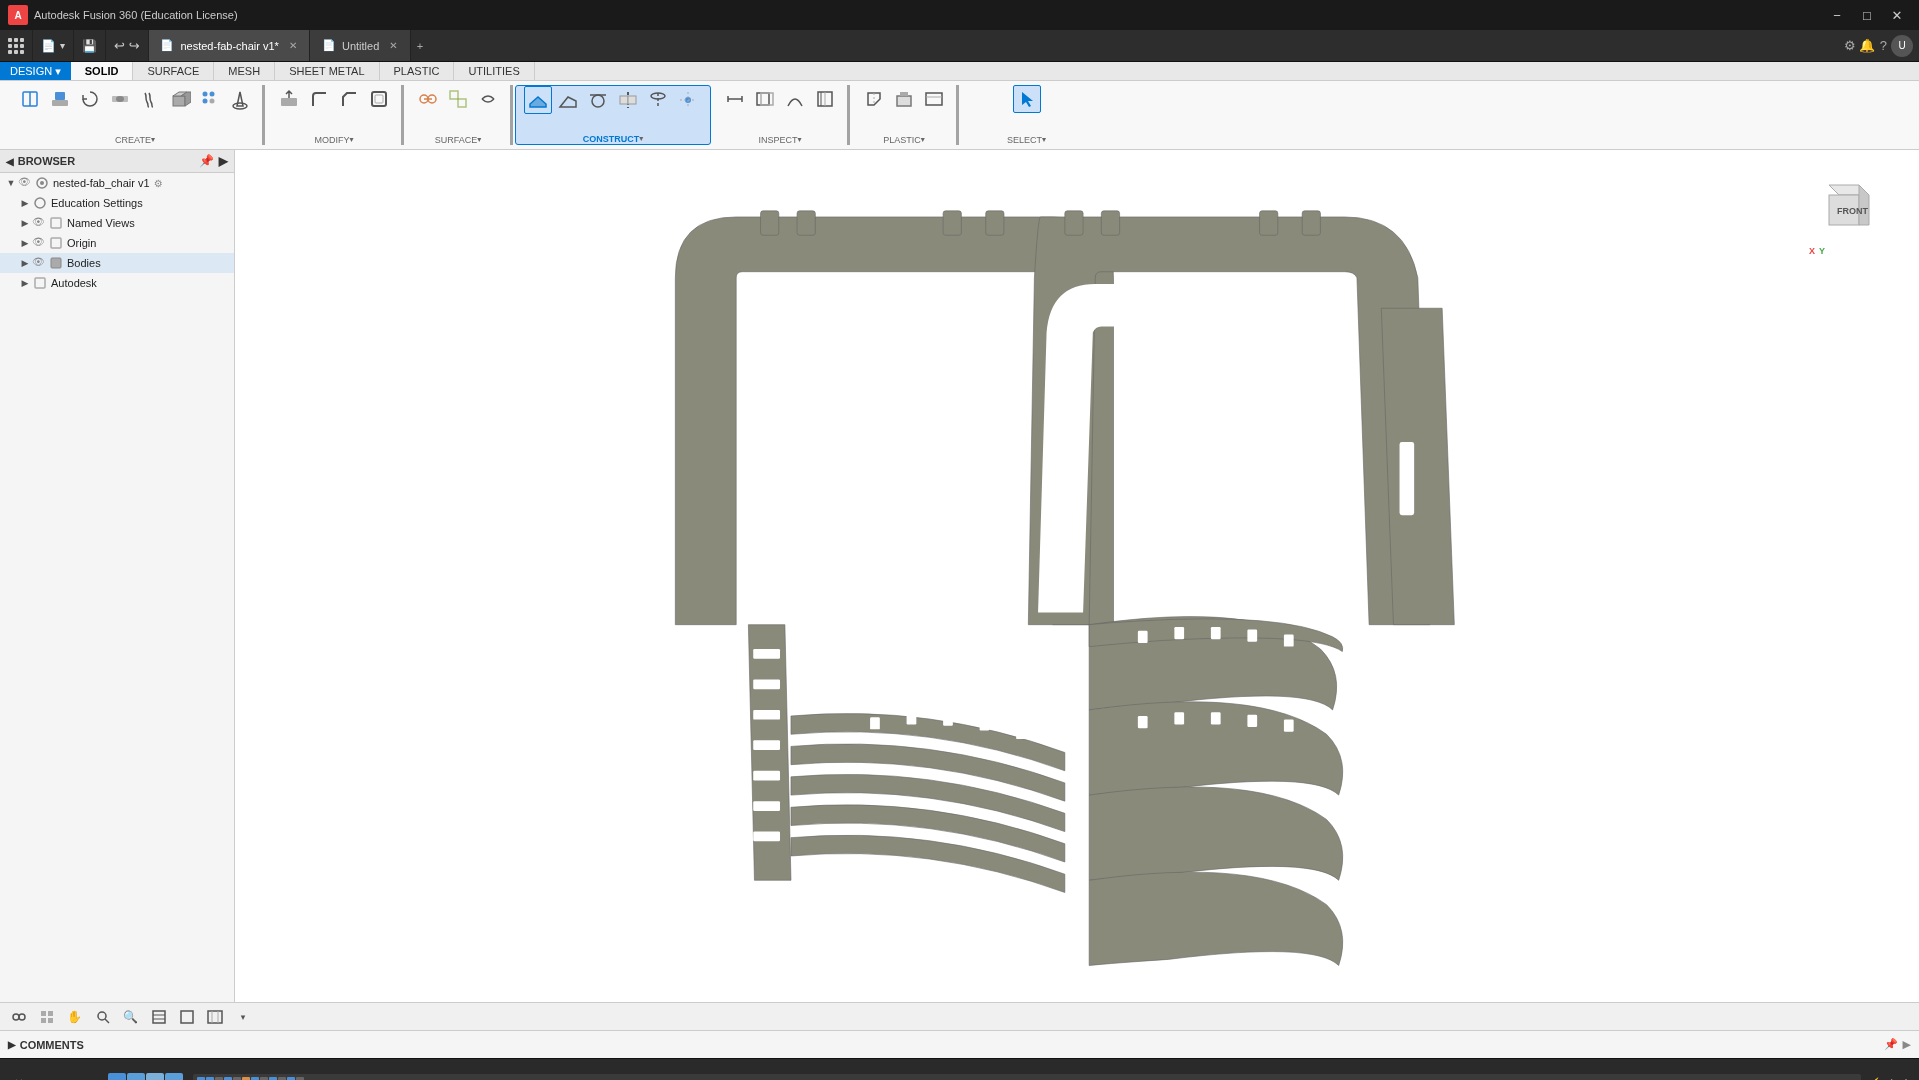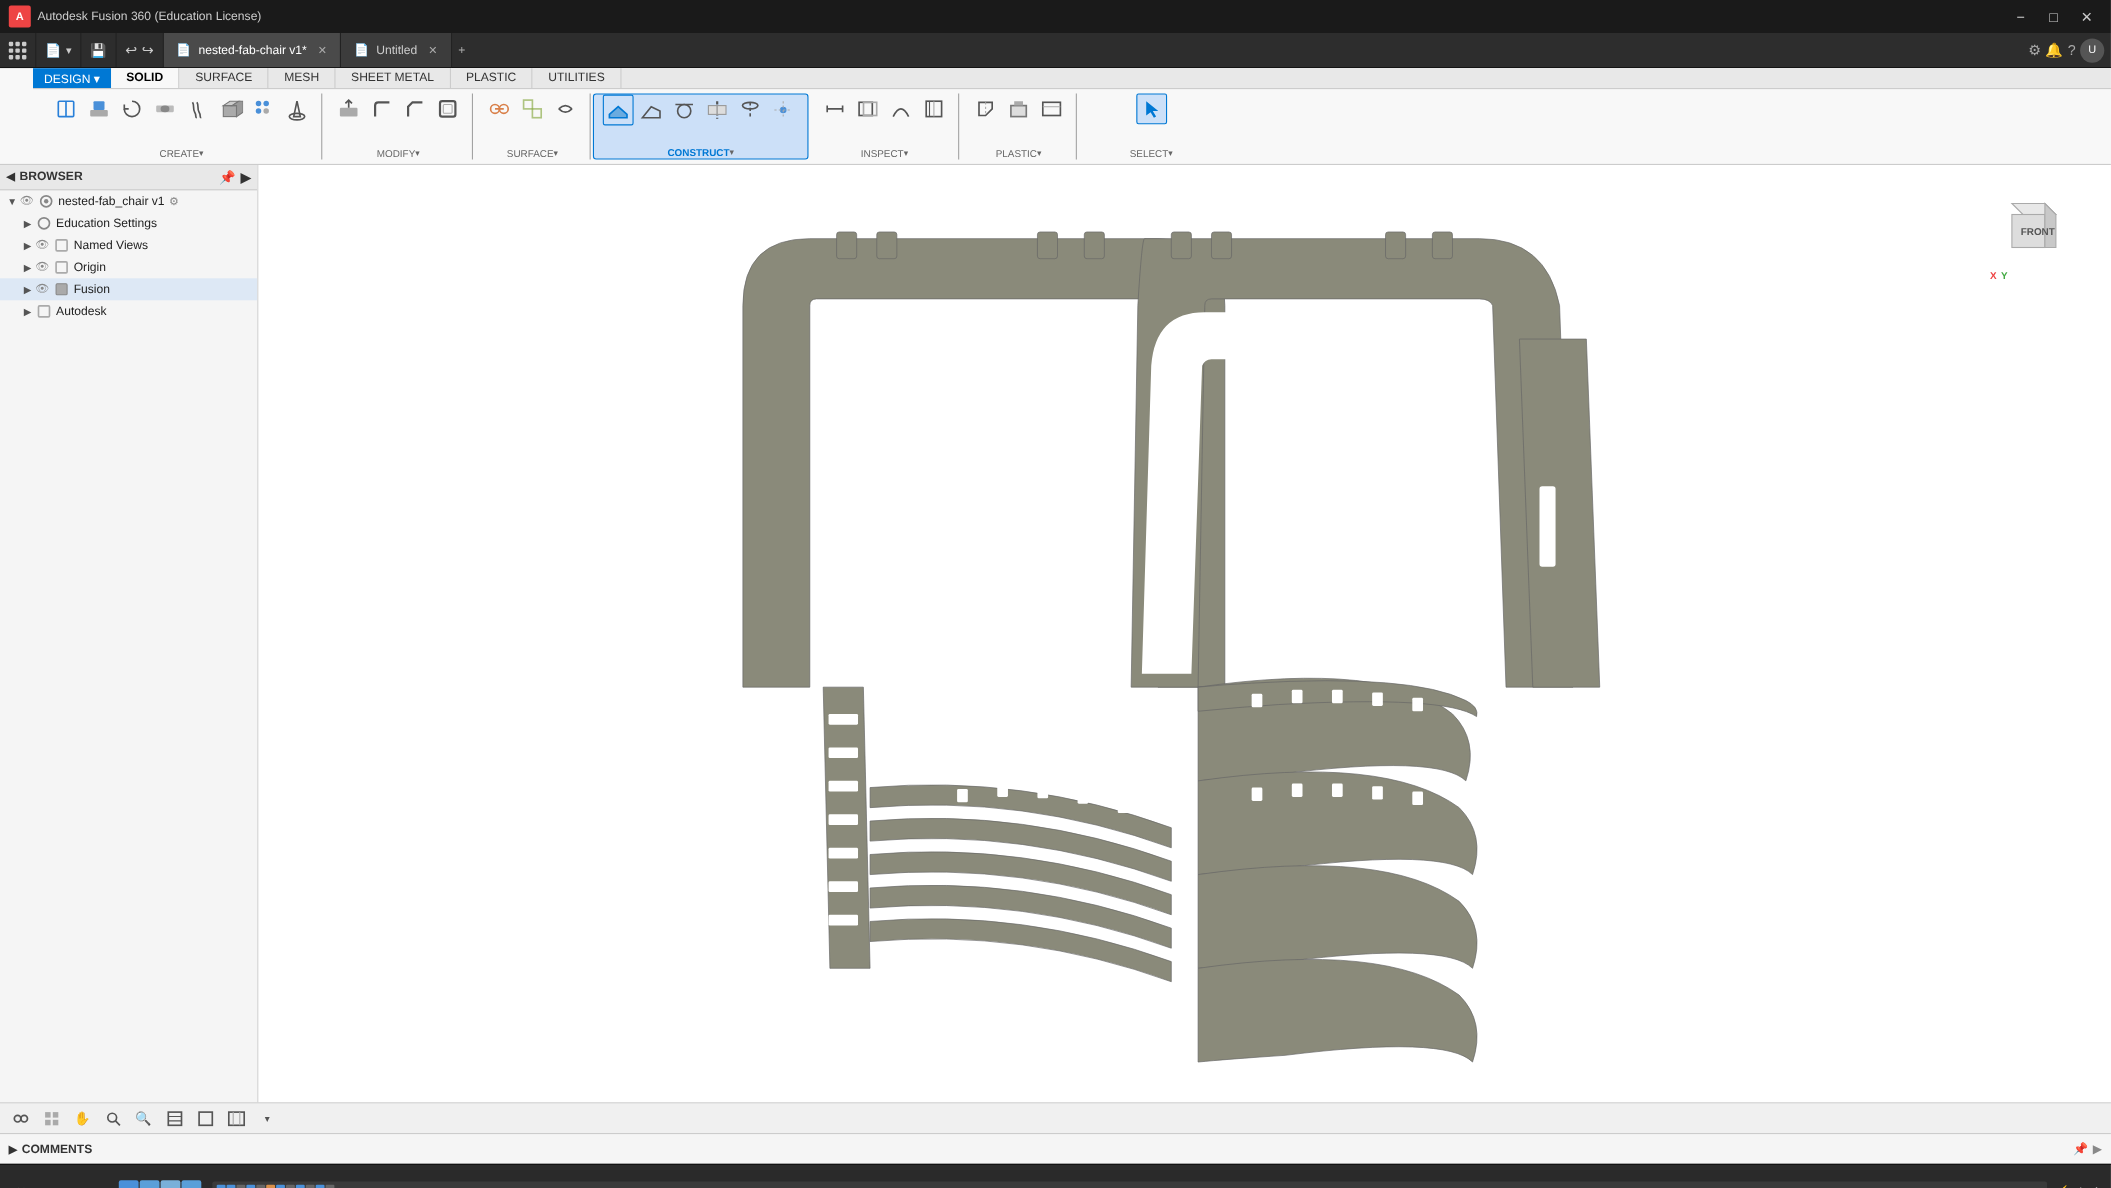--- a/index.html
+++ b/index.html
@@ -37,21 +37,20 @@
     .tab-close { font-size: 10px; color: #aaa; margin-left: 4px; }
     .tab-actions { display: flex; align-items: center; padding: 0 6px; color: #aaa; margin-left: auto; gap: 4px; }
 
     
     #toolbar {
       height: 88px;
       background: #f8f8f8;
       border-bottom: 1px solid #ccc;
       display: flex;
       flex-direction: column;
-      padding-left: 30px;
     }
     #toolbar-tabs {
       display: flex;
       height: 26px;
       background: #e8e8e8;
       border-bottom: 1px solid #ccc;
       align-items: stretch;
     }
     .toolbar-tab {
       padding: 0 14px;
@@ -65,21 +64,21 @@
       background: #0078d4; color: white; padding: 0 10px;
       display: flex; align-items: center; gap: 4px; font-size: 11px;
       cursor: pointer; border: none;
     }
     #toolbar-content {
       display: flex; align-items: center; flex: 1;
       padding: 4px 8px; gap: 2px;
     }
     .tool-group {
       display: flex; flex-direction: column; align-items: center;
-      border-right: 1px solid #a3a3a3; padding: 0 8px; height: 60px; justify-content: space-between;
+      border-right: 3px solid #a3a3a3; padding: 0 8px; height: 60px; justify-content: space-between;
     }
     .tool-group-label {
       font-size: 9px; color: #666; margin-top: 2px;
     }
     .tool-group-icons { display: flex; gap: 2px; align-items: center; flex-wrap: wrap; justify-content: center; }
     .tool-icon {
       width: 28px; height: 28px; display: flex; align-items: center; justify-content: center;
       cursor: pointer; border-radius: 2px; font-size: 14px; color: #333;
       border: 1px solid transparent;
     }
@@ -585,21 +584,21 @@
       </div>
 
       <div class="tree-item indent1" style="background:#dde8f5;">
         <span class="tree-arrow">▶</span>
         <span class="tree-eye">👁</span>
         <span class="tree-icon">
           <svg width="14" height="14" viewBox="0 0 14 14">
               <rect x="2" y="2" width="10" height="10" rx="1" fill="#aaa" stroke="#888" stroke-width="1"></rect>
             </svg>
         </span>
-        <span class="tree-label">Fusion</span>
+        <span class="tree-label">Bodies</span>
       </div>
 
       <div class="tree-item indent1">
         <span class="tree-arrow">▶</span>
         <span class="tree-icon">
           <svg width="14" height="14" viewBox="0 0 14 14">
               <rect x="2" y="2" width="10" height="10" rx="1" fill="none" stroke="#aaa" stroke-width="1.5"></rect>
             </svg>
         </span>
         <span class="tree-label">Autodesk</span>

